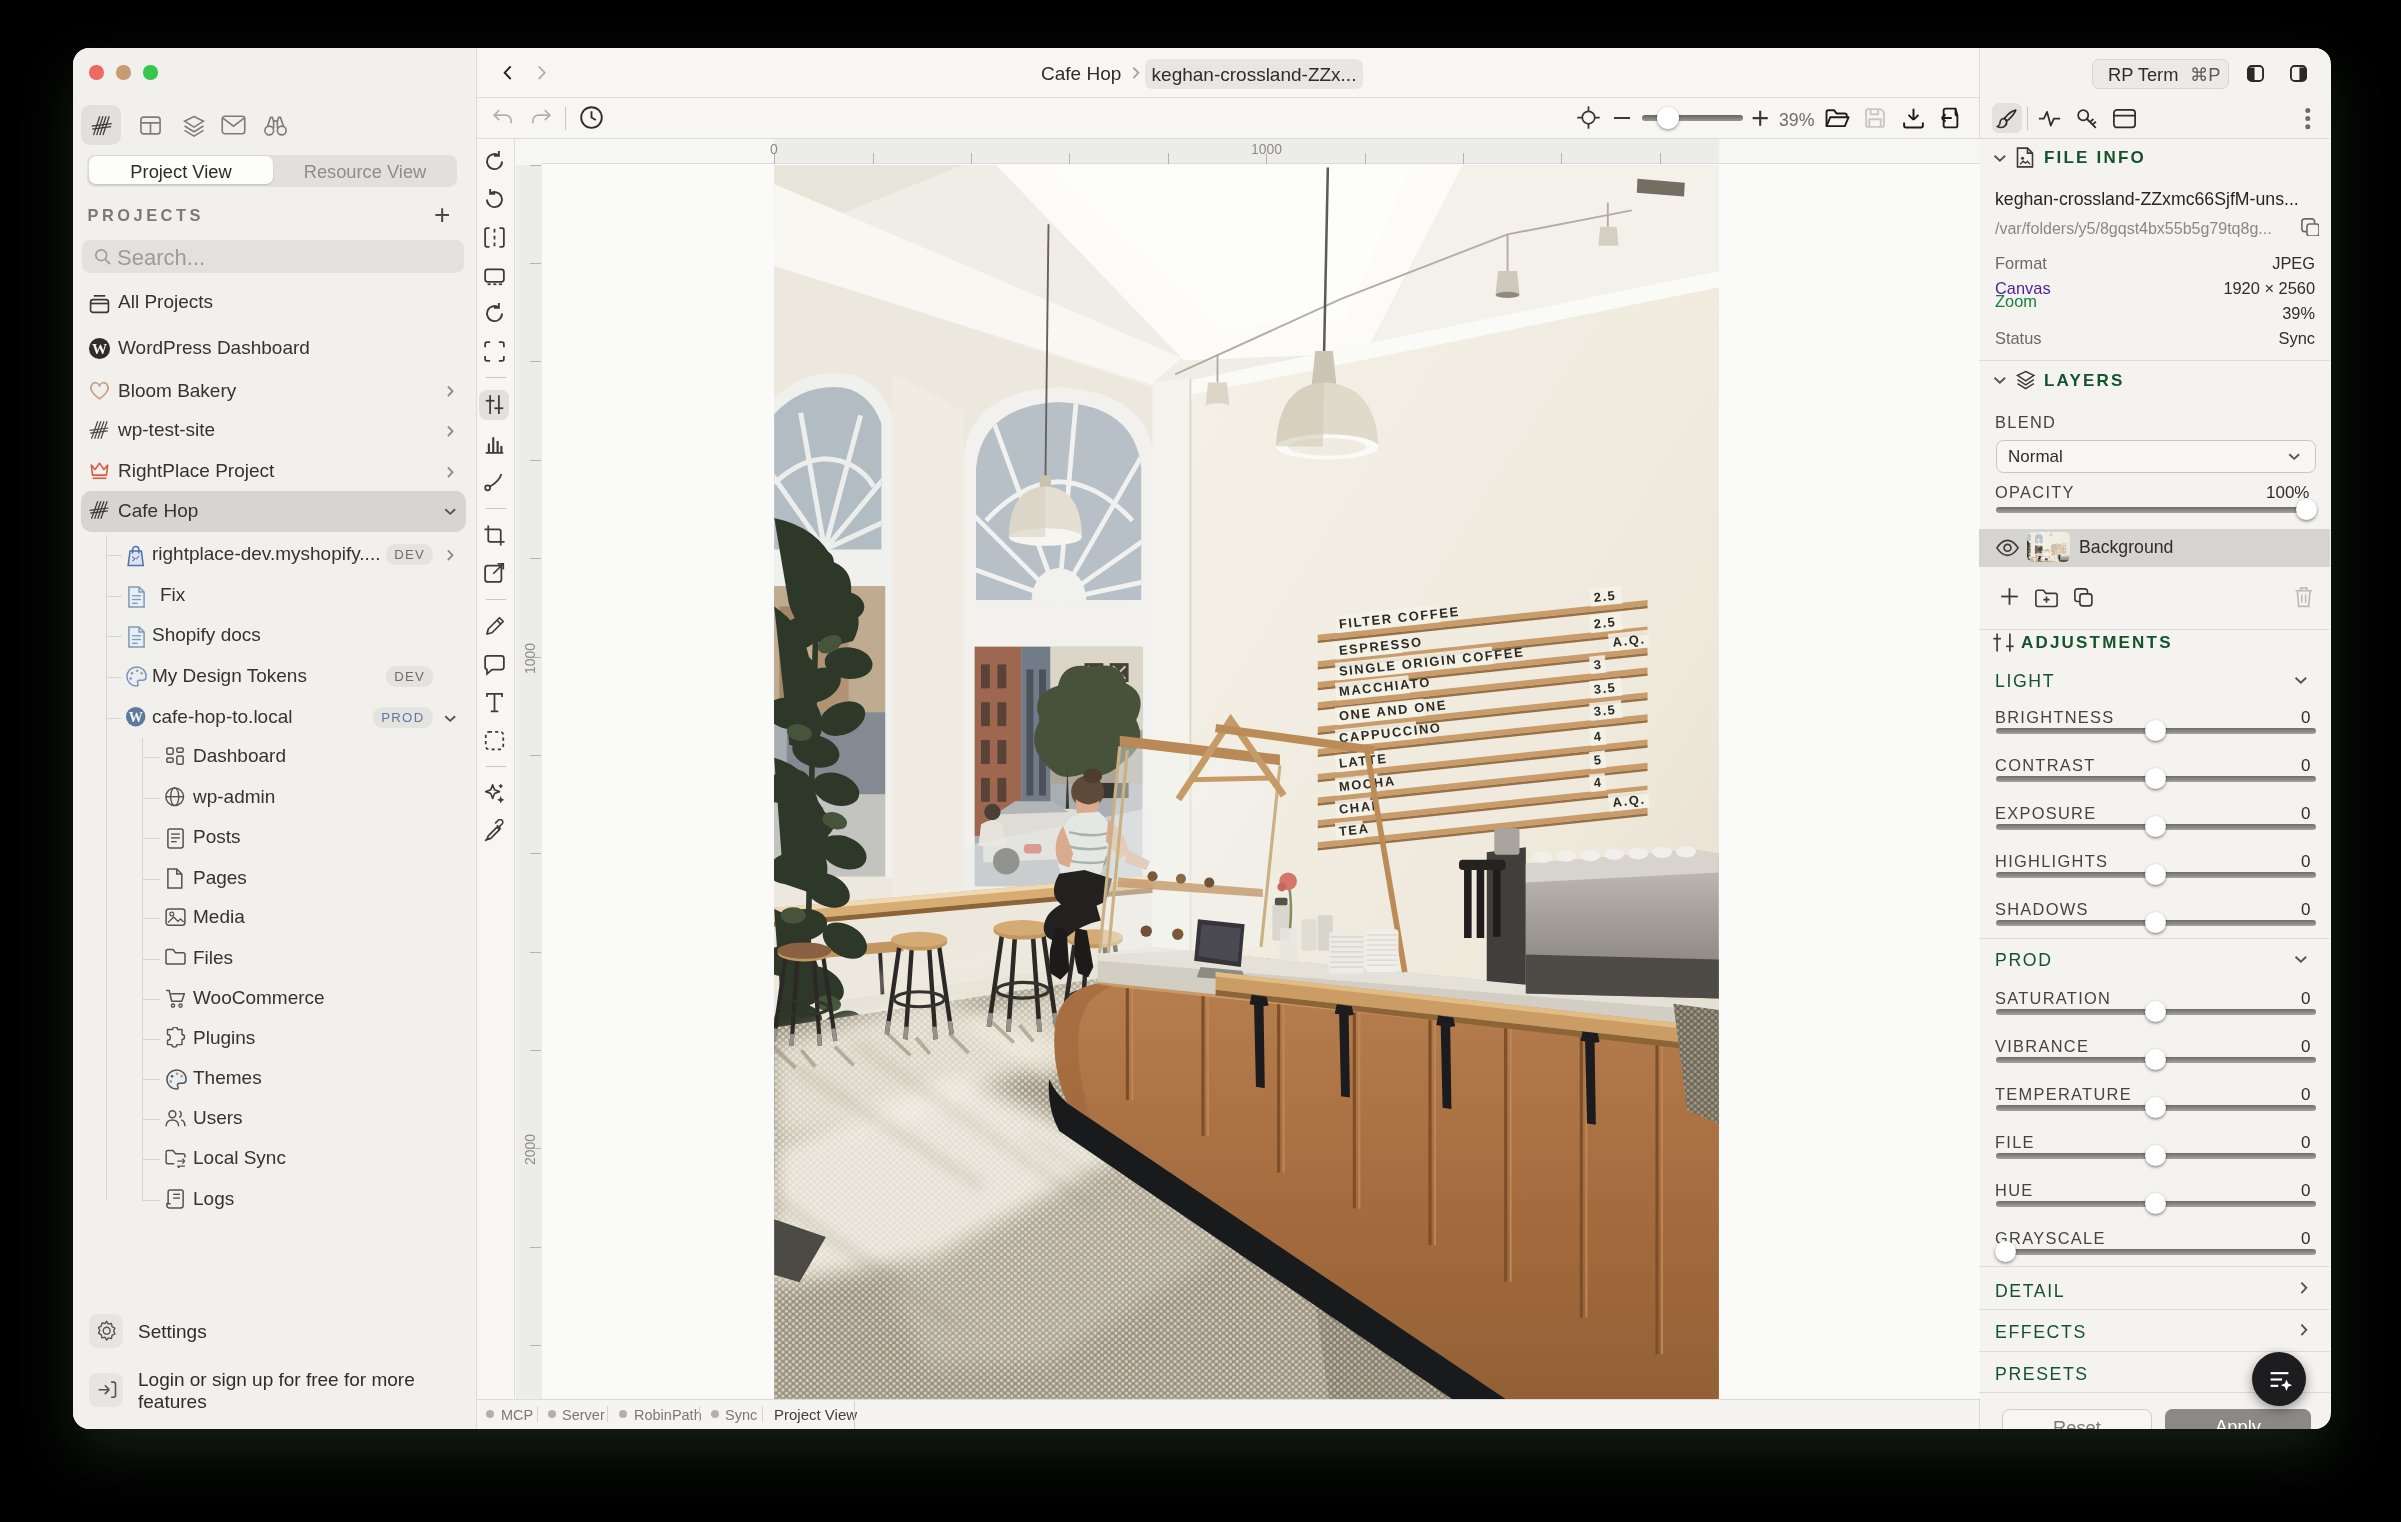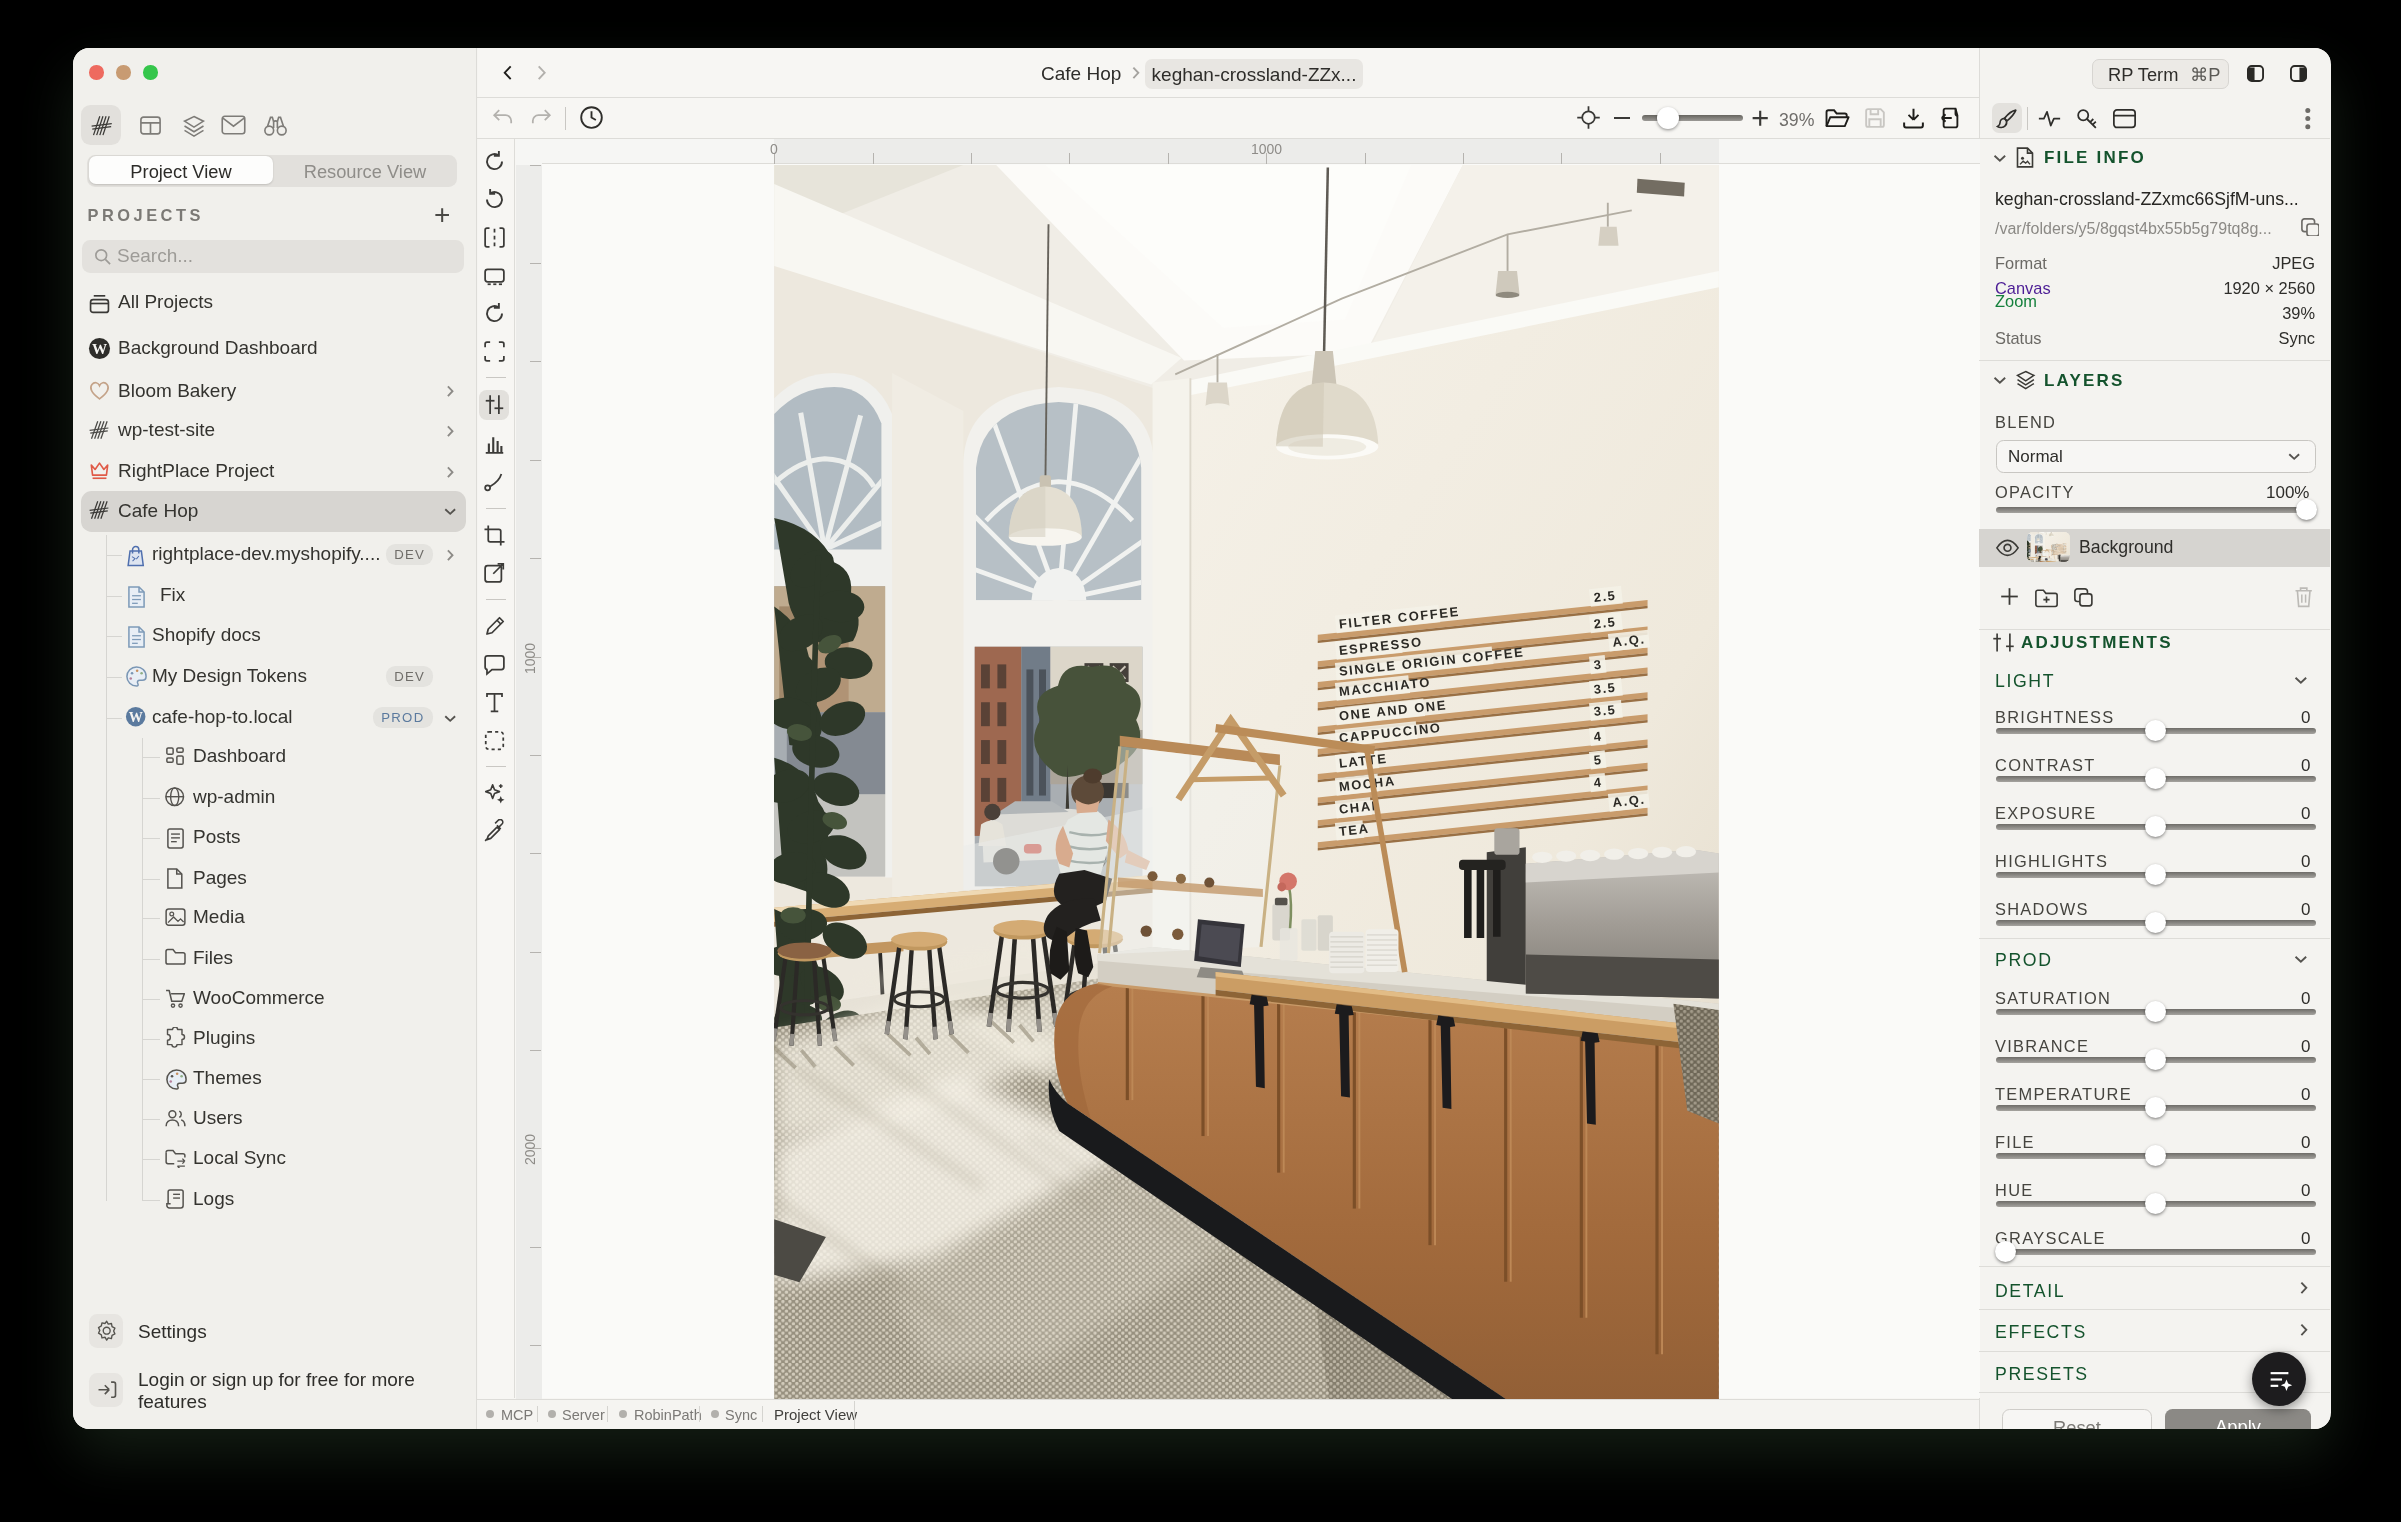--- a/index.html
+++ b/index.html
@@ -71,21 +71,21 @@
     <div class="txt" style="left:292px;top:113px;transform:translateX(-50%);font-size:18.3px;color:#8f8d89;">Resource View</div>
     <div class="txt" style="left:14.5px;top:158px;font-size:16.4px;font-weight:bold;letter-spacing:3.5px;color:#7b7975;">PROJECTS</div>
     <div class="txt" style="left:361px;top:151px;font-size:28px;font-weight:300;color:#4a4945;">+</div>
     <div class="abs" style="left:8.8px;top:192px;width:382px;height:33px;background:#e3e1dd;border-radius:8.2px;"></div>
     <div class="abs" style="left:20px;top:199px;">
       <svg style="" width="19" height="19" viewBox="0 0 30 30" fill="none">
         <circle cx="13" cy="13" r="8.5" stroke="#9d9b97" stroke-width="2.6"></circle>
         <line x1="19.5" y1="19.5" x2="27" y2="27" stroke="#9d9b97" stroke-width="2.6"></line>
       </svg>
     </div>
-    <div class="txt" style="left:44px;top:197px;font-size:19px;color:#9d9b97;">Search...</div>
+    <div class="txt" style="left:44px;top:197px;font-size:22px;color:#9d9b97;">Search...</div>
     <div class="abs" style="left:8.2px;top:443px;width:385px;height:41px;background:#d7d5d1;border-radius:10.7px;"></div>
     <div class="treev" style="left:33px;top:487px;height:666px;"></div>
     <div class="treev" style="left:69px;top:690px;height:463px;"></div>
     <div class="treeh" style="left:33px;top:507px;width:16.4px;"></div>
     <div class="treeh" style="left:33px;top:548px;width:16.4px;"></div>
     <div class="treeh" style="left:33px;top:588px;width:16.4px;"></div>
     <div class="treeh" style="left:33px;top:629px;width:16.4px;"></div>
     <div class="treeh" style="left:33px;top:670px;width:16.4px;"></div>
     <div class="treeh" style="left:69px;top:709px;width:17.7px;"></div>
     <div class="treeh" style="left:69px;top:750px;width:17.7px;"></div>
@@ -106,21 +106,21 @@
         <line x1="4" y1="18" x2="32" y2="18" stroke="#3a3936" stroke-width="2.6"></line>
       </svg>
     </div>
     <div class="row" style="left:45px;top:255px;transform:translateY(-54%);">All Projects</div>
     <div class="abs" style="left:14.5px;top:289px;">
       <svg style="" width="23" height="23" viewBox="0 0 36 36" fill="none">
         <circle cx="18.0" cy="18.0" r="16.5" fill="#2e2d2a"></circle>
         <text x="18.0" y="26.28" font-family="Liberation Serif" font-size="23.76" font-weight="bold" fill="#f4f3f0" text-anchor="middle">W</text>
       </svg>
     </div>
-    <div class="row" style="left:45px;top:301px;transform:translateY(-54%);">Background Dashboard</div>
+    <div class="row" style="left:45px;top:301px;transform:translateY(-54%);">WordPress Dashboard</div>
     <div class="abs" style="left:14.5px;top:332px;">
       <svg style="" width="23" height="21.4" viewBox="0 0 36 34" fill="none">
         <path d="M18 30 C4 20 2 12 6 7 C10 2 16 4 18 9 C20 4 26 2 30 7 C34 12 32 20 18 30 Z" stroke="#c4a389" stroke-width="2.6"></path>
       </svg>
     </div>
     <div class="row" style="left:45px;top:344px;transform:translateY(-54%);">Bloom Bakery</div>
     <div class="abs" style="left:369px;top:335px;">
       <svg style="" width="16.4" height="16.4" viewBox="0 0 26 26" fill="none">
         <path d="M9.36 5.2 L16.64 13.0 L9.36 20.8" stroke="#8d8b87" stroke-width="3"></path>
       </svg>

